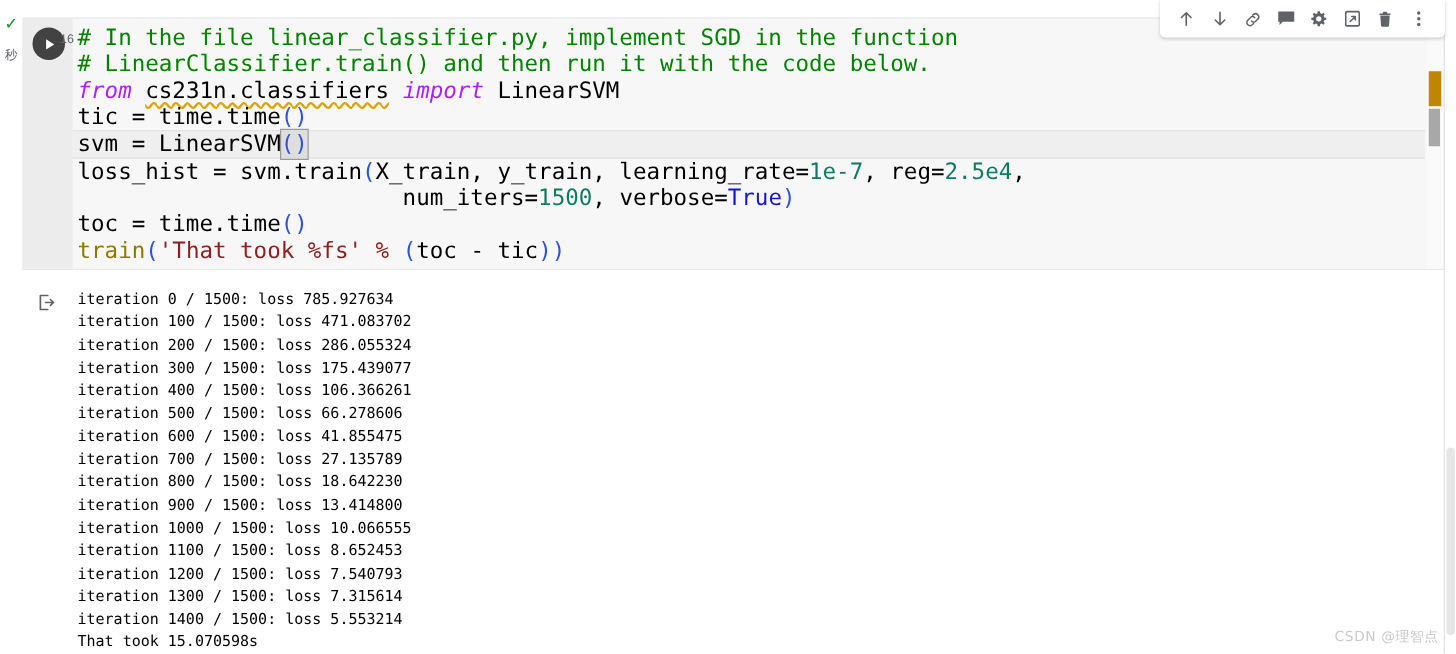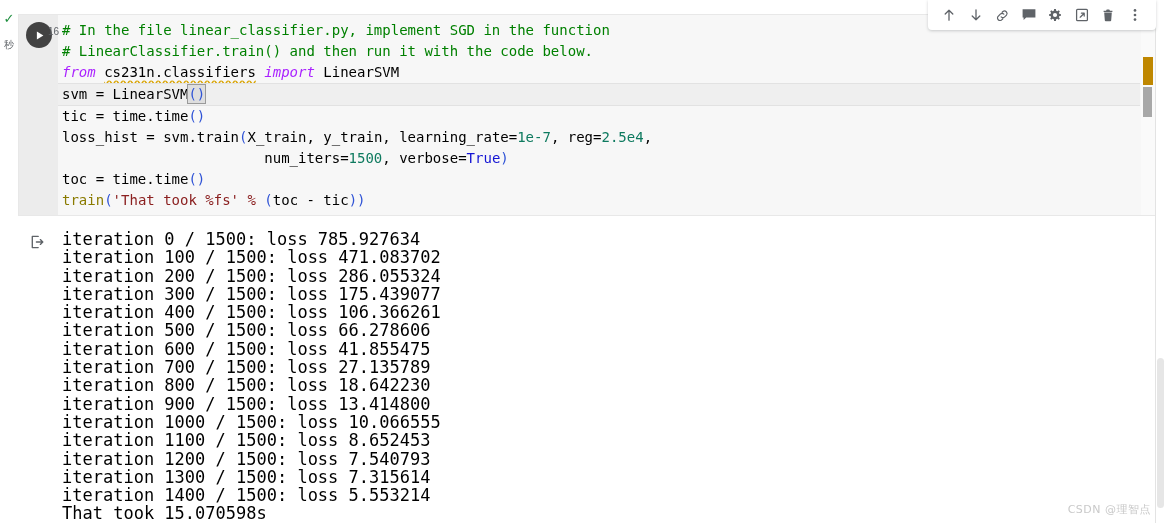--- a/index.html
+++ b/index.html
@@ -104,21 +104,21 @@
   #code-area {
     position: absolute;
     left: 39px;
     top: 0;
     right: 0;
     bottom: 0;
     padding: 5px 0 0 0;
   }
   .code-line {
     font-family: "DejaVu Sans Mono", "Liberation Mono", monospace;
-    font-size: 14px;
+    font-size: 18px;
     line-height: 21px;
     white-space: pre;
     padding-left: 4px;
     color: #000000;
     position: relative;
   }
   .code-line.active {
     background: #efefef;
     border-top: 1px solid #e2e2e2;
     border-bottom: 1px solid #e2e2e2;
@@ -184,21 +184,21 @@
     width: 18px;
     height: 18px;
     color: #5f6368;
   }
   #output-icon svg { display: block; }
   #output-text {
     position: absolute;
     left: 44px;
     top: 5px;
     font-family: "DejaVu Sans Mono", "Liberation Mono", monospace;
-    font-size: 17px;
+    font-size: 12px;
     line-height: 18.3px;
     color: #000000;
     white-space: pre;
   }
   #output-text .out-line { display: block; }
 
   
   #right-divider {
     position: absolute;
     left: 1155px;
@@ -302,22 +302,22 @@
       <svg width="13" height="13" viewBox="0 0 12 12">
         <polygon points="3.6,2.3 9.6,6 3.6,9.7" fill="#ffffff"></polygon>
       </svg>
     </div>
   </div>
 
   <div id="code-area">
       <div class="code-line"><span class="tok-comment"># In the file linear_classifier.py, implement SGD in the function</span></div>
       <div class="code-line"><span class="tok-comment"># LinearClassifier.train() and then run it with the code below.</span></div>
       <div class="code-line"><span class="tok-kw">from</span><span class="tok-plain"> </span><span class="tok-plain squiggly">cs231n.classifiers</span><span class="tok-plain"> </span><span class="tok-kw">import</span><span class="tok-plain"> LinearSVM</span></div>
+      <div class="code-line"><span class="tok-plain">tic = time.time</span><span class="tok-paren">()</span></div>
       <div class="code-line active"><span class="tok-plain">svm = LinearSVM</span><span class="tok-paren cursor-box">()</span></div>
-      <div class="code-line"><span class="tok-plain">tic = time.time</span><span class="tok-paren">()</span></div>
       <div class="code-line"><span class="tok-plain">loss_hist = svm.train</span><span class="tok-paren">(</span><span class="tok-plain">X_train, y_train, learning_rate=</span><span class="tok-num">1e-7</span><span class="tok-plain">, reg=</span><span class="tok-num">2.5e4</span><span class="tok-plain">,</span></div>
       <div class="code-line"><span class="tok-plain">                        num_iters=</span><span class="tok-num">1500</span><span class="tok-plain">, verbose=</span><span class="tok-bool">True</span><span class="tok-paren">)</span></div>
       <div class="code-line"><span class="tok-plain">toc = time.time</span><span class="tok-paren">()</span></div>
       <div class="code-line"><span class="tok-fn">train</span><span class="tok-paren">(</span><span class="tok-str">'That took %fs'</span><span class="tok-plain"> </span><span class="tok-str">%</span><span class="tok-plain"> </span><span class="tok-paren">(</span><span class="tok-plain">toc - tic</span><span class="tok-paren">))</span></div>
     </div>
 
   <div id="code-scroll-rail">
     <div id="code-scroll-marker"></div>
     <div id="code-scroll-thumb"></div>
   </div>

